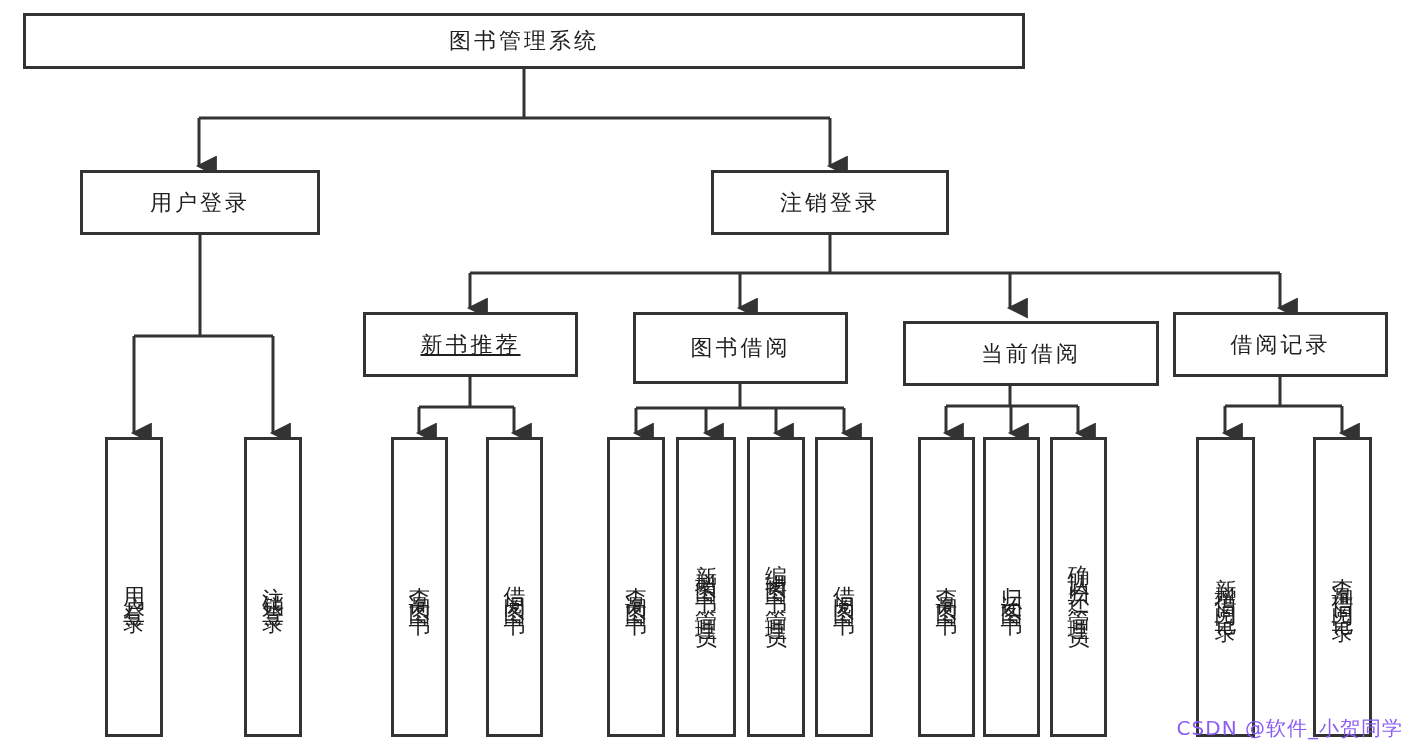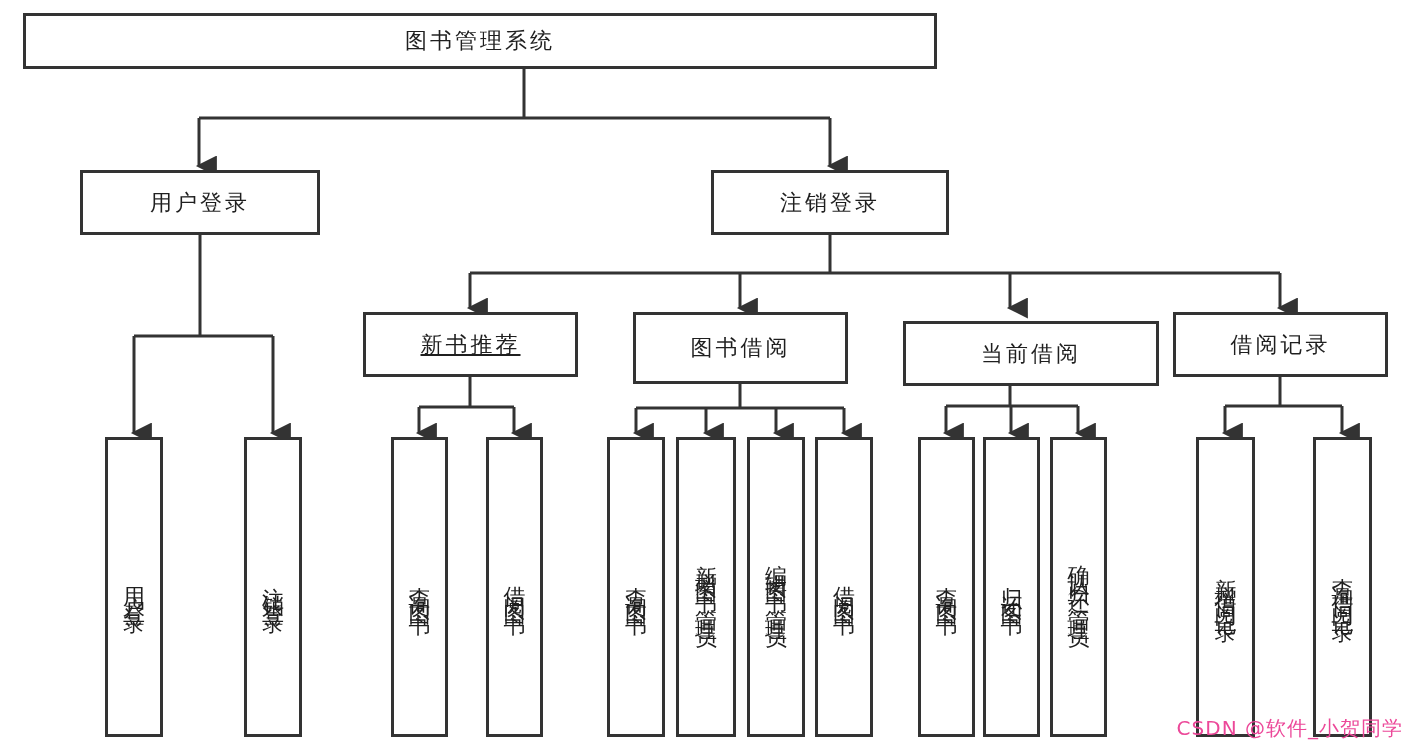--- a/index.html
+++ b/index.html
@@ -38,21 +38,21 @@
     writing-mode: vertical-rl;
     letter-spacing: 9px;
     white-space: normal;
     line-height: 1;
   }
   #watermark {
     position: absolute;
     right: 2px;
     bottom: 5px;
     font-size: 20px;
-    color: #ec4899;
+    color: #8b5cf6;
     letter-spacing: 1px;
   }
 </style>
 </head>
 <body>
 
 <div id="stage">
 
   <svg id="connectors" viewBox="0 0 1405 747" xmlns="http://www.w3.org/2000/svg">
     <defs>
@@ -90,21 +90,21 @@
       <line x1="946" y1="406" x2="946" y2="433" marker-end="url(#arw)"></line>
       <line x1="1011" y1="406" x2="1011" y2="433" marker-end="url(#arw)"></line>
       <line x1="1078" y1="406" x2="1078" y2="433" marker-end="url(#arw)"></line>
 
       <path d="M1280,377 V406 M1225,406 H1342"></path>
       <line x1="1225" y1="406" x2="1225" y2="433" marker-end="url(#arw)"></line>
       <line x1="1342" y1="406" x2="1342" y2="433" marker-end="url(#arw)"></line>
     </g>
   </svg>
 
-  <div class="node" style="left:23px; top:13px; width:914px; height:56px;">图书管理系统</div>
+  <div class="node" style="left:23px; top:13px; width:1002px; height:56px;">图书管理系统</div>
 
   <div class="node" style="left:80px; top:170px; width:240px; height:65px;">用户登录</div>
   <div class="node" style="left:711px; top:170px; width:238px; height:65px;">注销登录</div>
 
   <div class="node" style="left:363px; top:312px; width:215px; height:65px;text-decoration:underline;">新书推荐</div>
   <div class="node" style="left:633px; top:312px; width:215px; height:72px;">图书借阅</div>
   <div class="node" style="left:903px; top:321px; width:256px; height:65px;">当前借阅</div>
   <div class="node" style="left:1173px; top:312px; width:215px; height:65px;">借阅记录</div>
 
   <div class="node leaf" style="left:105px; top:437px; width:58px; height:300px;">用户登录</div>

